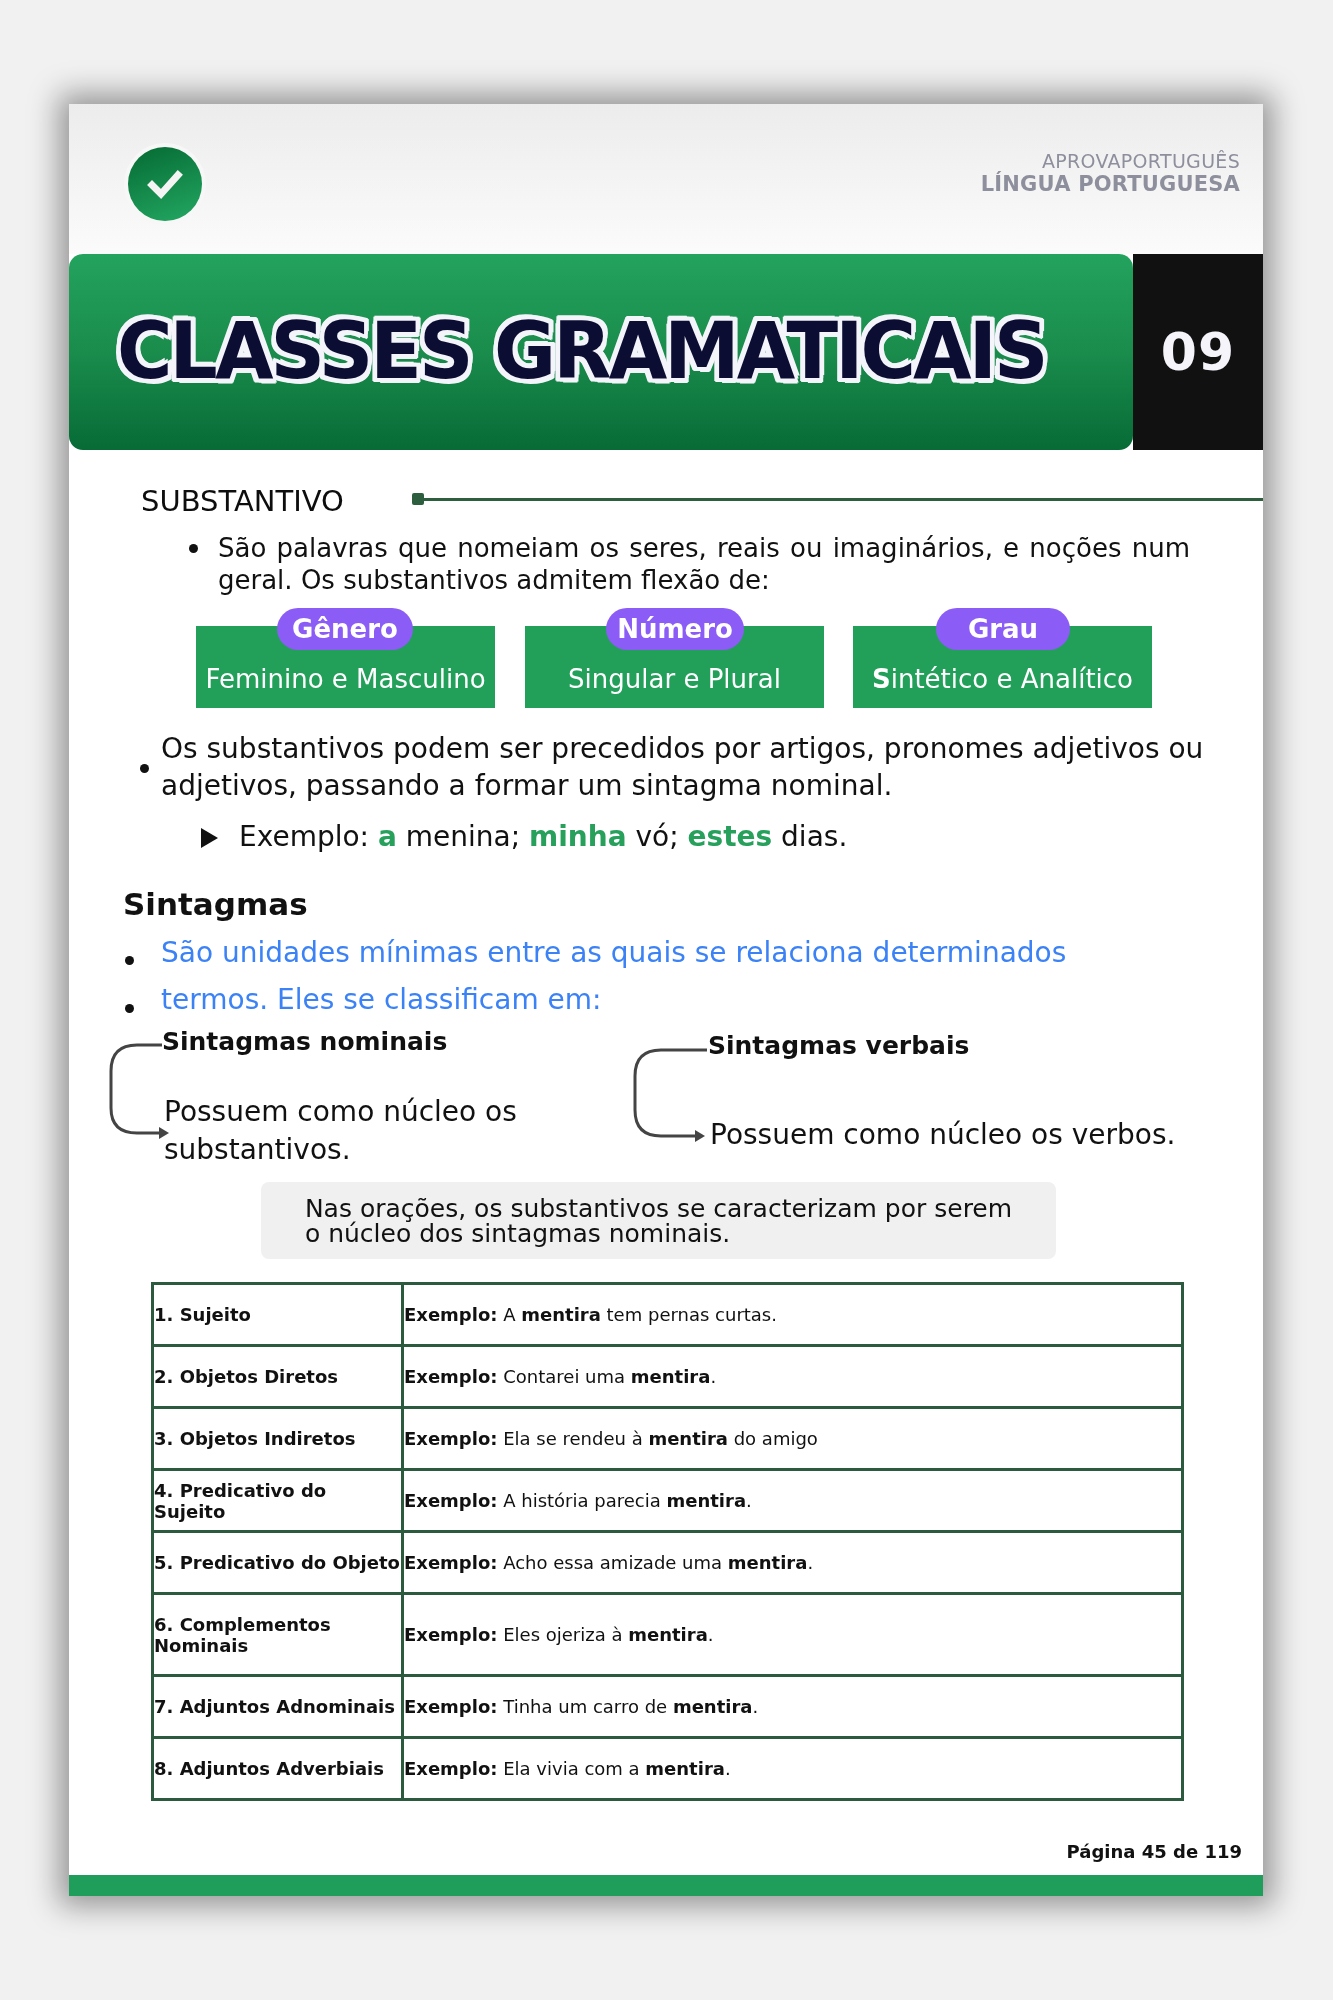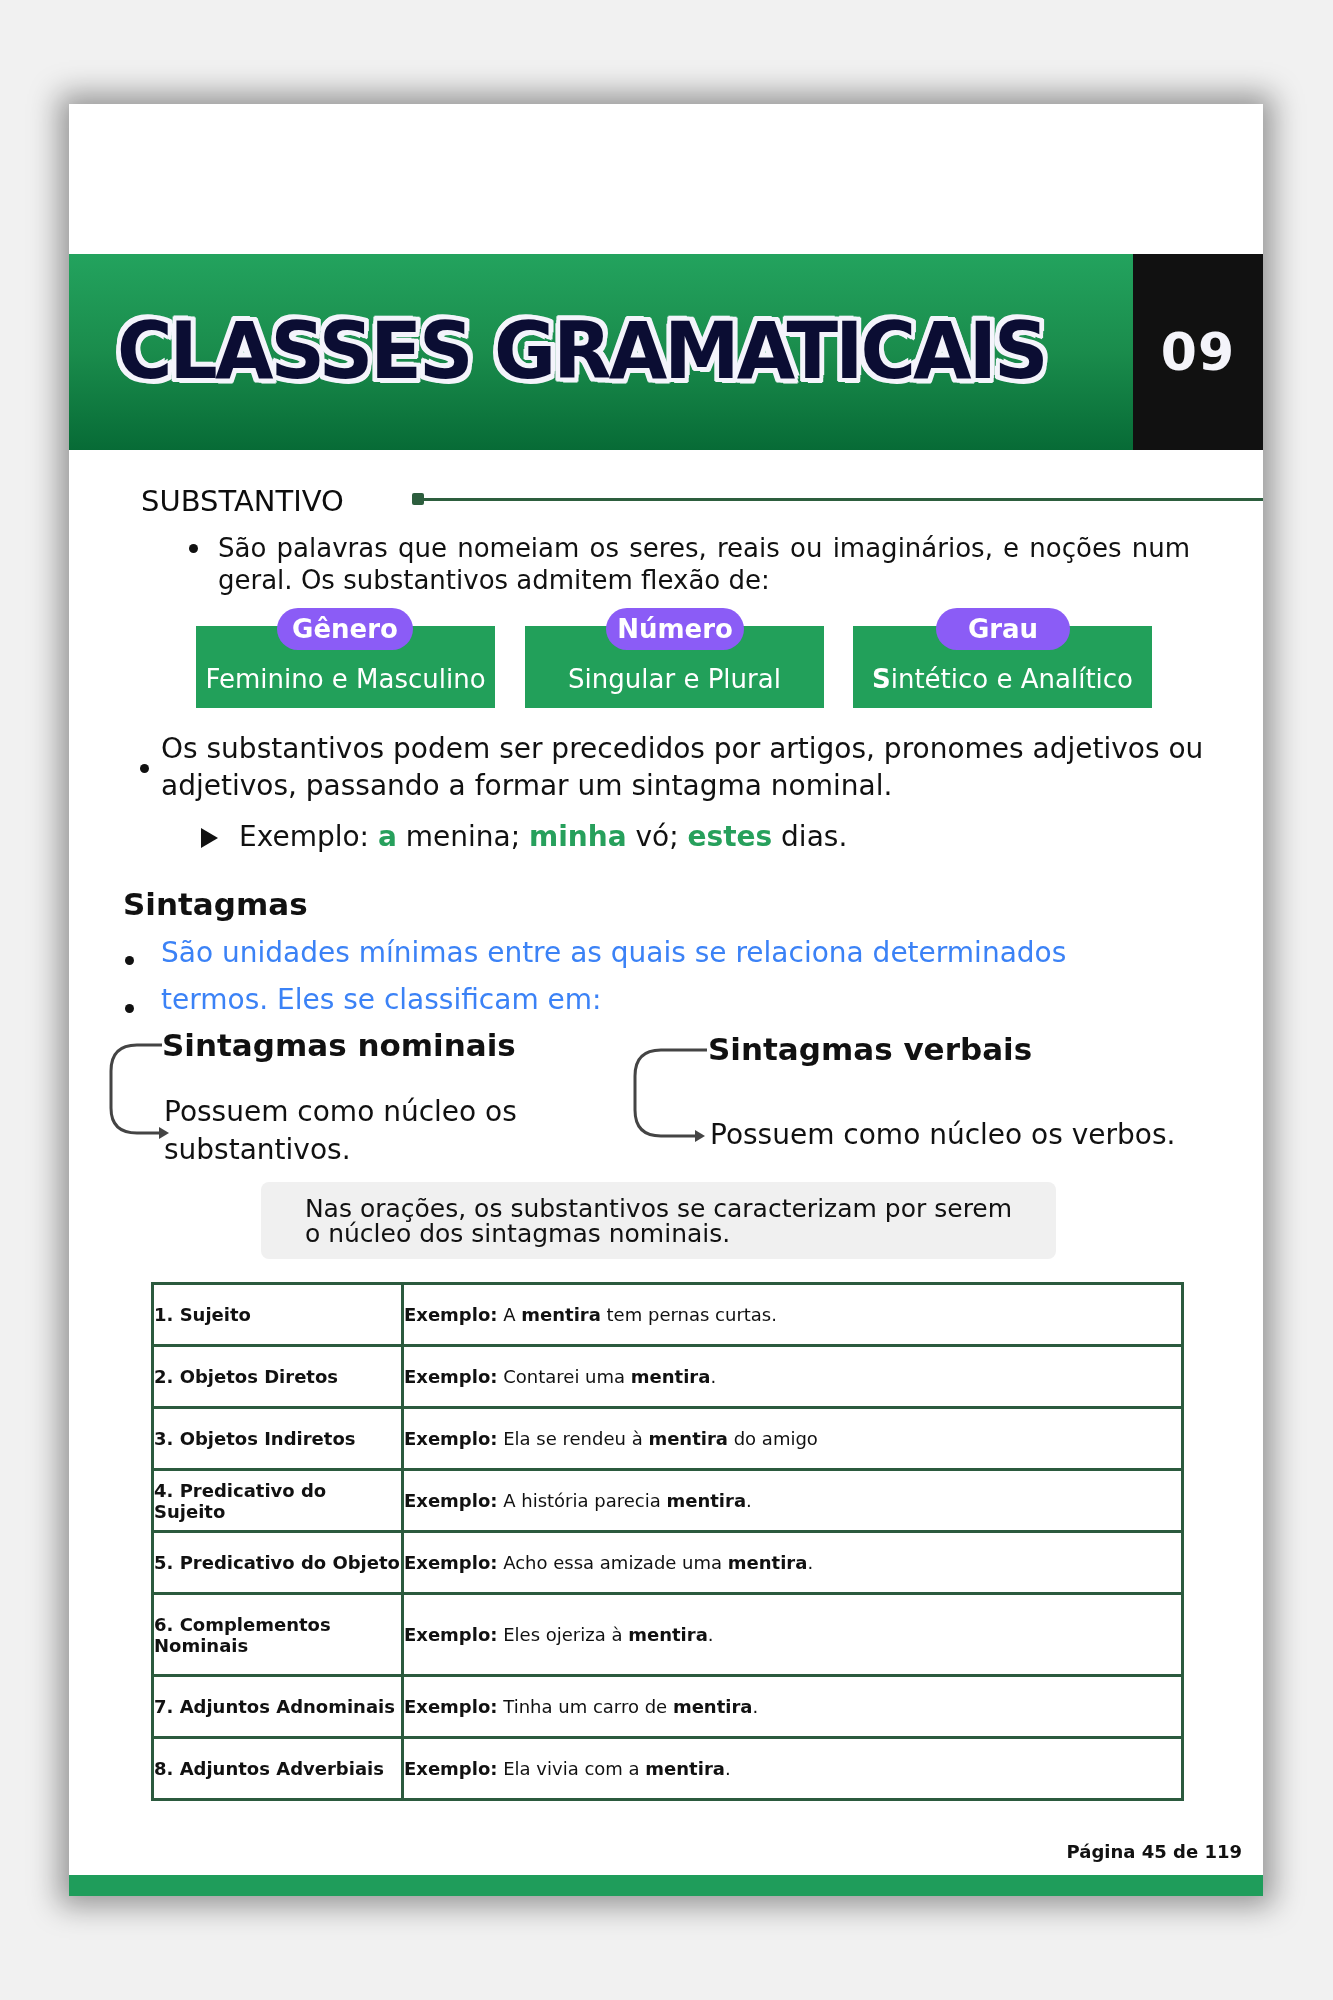--- a/index.html
+++ b/index.html
@@ -27,20 +27,21 @@
     position: absolute; right: 23px; top: 46px; text-align: right; color: #8e8f9d;
     font-family: "DejaVu Sans", sans-serif; line-height: 23px;
   }
   .brand .l1 { font-size: 19px; font-weight: 400; letter-spacing: 0.3px; }
   .brand .l2 { font-size: 21px; font-weight: 700; letter-spacing: 0.2px; }
 
   
   .banner {
     position: absolute; left: 0; top: 150px; width: 1064px; height: 196px;
     background: linear-gradient(180deg, #23a35e 0%, #1a8c4c 50%, #076b36 100%);
+    border-radius: 14px;
   }
   .banner-title {
     position: absolute; left: 48px; top: 52px; width: 1000px;
     font-family: "DejaVu Sans", sans-serif; font-weight: 700; font-size: 78px;
     letter-spacing: -3px; color: #0b0d33; white-space: nowrap;
     -webkit-text-stroke: 0;
     text-shadow:
       -4px -4px 0 #f4f4fb, 4px -4px 0 #f4f4fb, -4px 4px 0 #f4f4fb, 4px 4px 0 #f4f4fb,
       0 -4px 0 #f4f4fb, 0 4px 0 #f4f4fb, -4px 0 0 #f4f4fb, 4px 0 0 #f4f4fb,
       -3px -5px 0 #f4f4fb, 3px 5px 0 #f4f4fb, -5px 3px 0 #f4f4fb, 5px -3px 0 #f4f4fb;
@@ -92,21 +93,21 @@
     position: absolute; left: 132px; top: 724px; width: 0; height: 0;
     border-top: 10px solid transparent; border-bottom: 10px solid transparent; border-left: 17px solid #111;
   }
   .green { color: #27a05c; font-weight: 700; }
 
   .h-sint {
     position: absolute; left: 54px; top: 782px; font-weight: 700; font-size: 31px; color: #111;
   }
   .p3 { position: absolute; left: 92px; font-size: 28px; color: #3b82f6; white-space: nowrap; }
 
-  .sub-h { position: absolute; font-weight: 700; font-size: 31px; color: #111; white-space: nowrap; }
+  .sub-h { position: absolute; font-weight: 700; font-size: 25px; color: #111; white-space: nowrap; }
   .sub-p { position: absolute; font-size: 28px; line-height: 38px; color: #111; }
 
   .connector { position: absolute; left: 0; top: 0; width: 1194px; height: 1792px; pointer-events: none; }
 
   .note {
     position: absolute; left: 192px; top: 1078px; width: 795px; height: 77px;
     background: #f0f0f0; border-radius: 8px;
     font-size: 25px; line-height: 25px; color: #111; text-align: left;
     display: flex; align-items: center; justify-content: center; padding: 0 20px;
   }
@@ -127,20 +128,31 @@
   }
   .bottom-bar {
     position: absolute; left: 0; top: 1771px; width: 1194px; height: 21px; background: #1f9d5b;
   }
 </style>
 </head>
 <body>
 
 <div class="page">
 
+  <div class="top-head">
+    <div class="logo">
+      <svg width="40" height="34" viewBox="0 0 40 34">
+        <polyline points="7,18 16,27 33,8" fill="none" stroke="#f4f4f4" stroke-width="7" stroke-linecap="square" stroke-linejoin="miter"></polyline>
+      </svg>
+    </div>
+    <div class="brand">
+      <div class="l1">APROVAPORTUGUÊS</div>
+      <div class="l2">LÍNGUA PORTUGUESA</div>
+    </div>
+  </div>
 
   <div class="banner">
     <div class="banner-title">CLASSES GRAMATICAIS</div>
   </div>
   <div class="chapter">09</div>
 
   <div class="h-subst">SUBSTANTIVO</div>
   <div class="h-dot"></div>
   <div class="h-line"></div>
 

